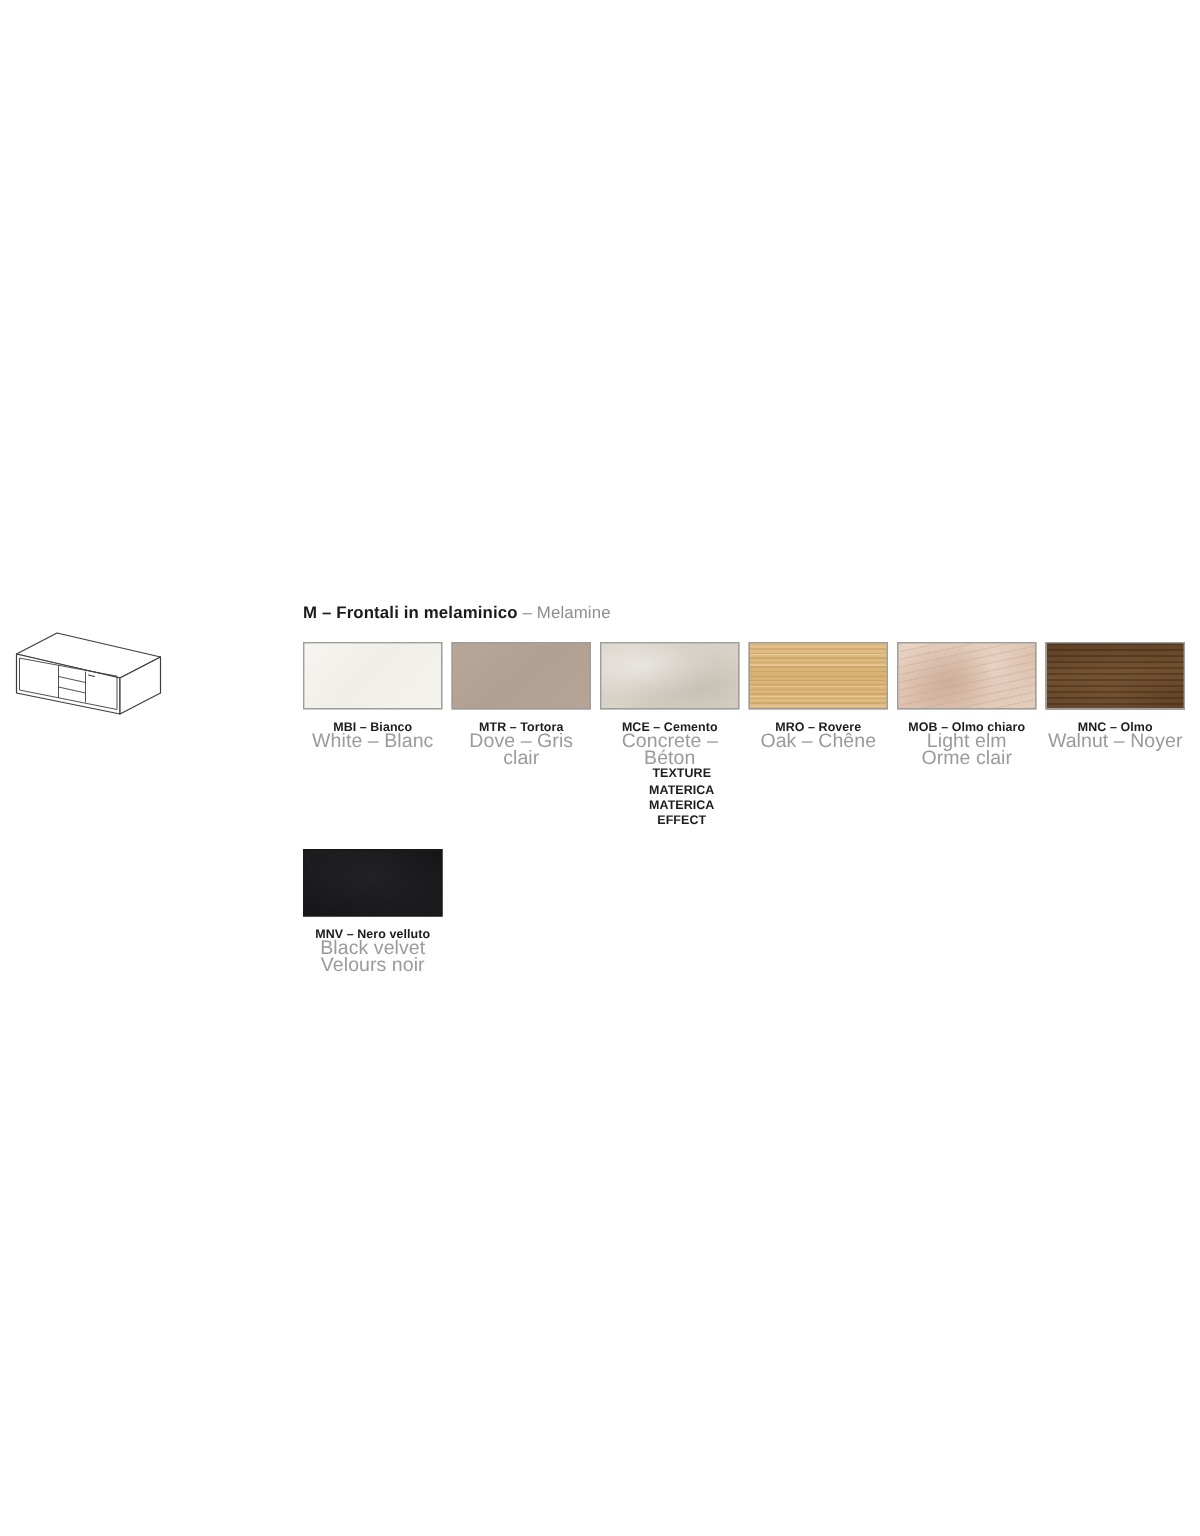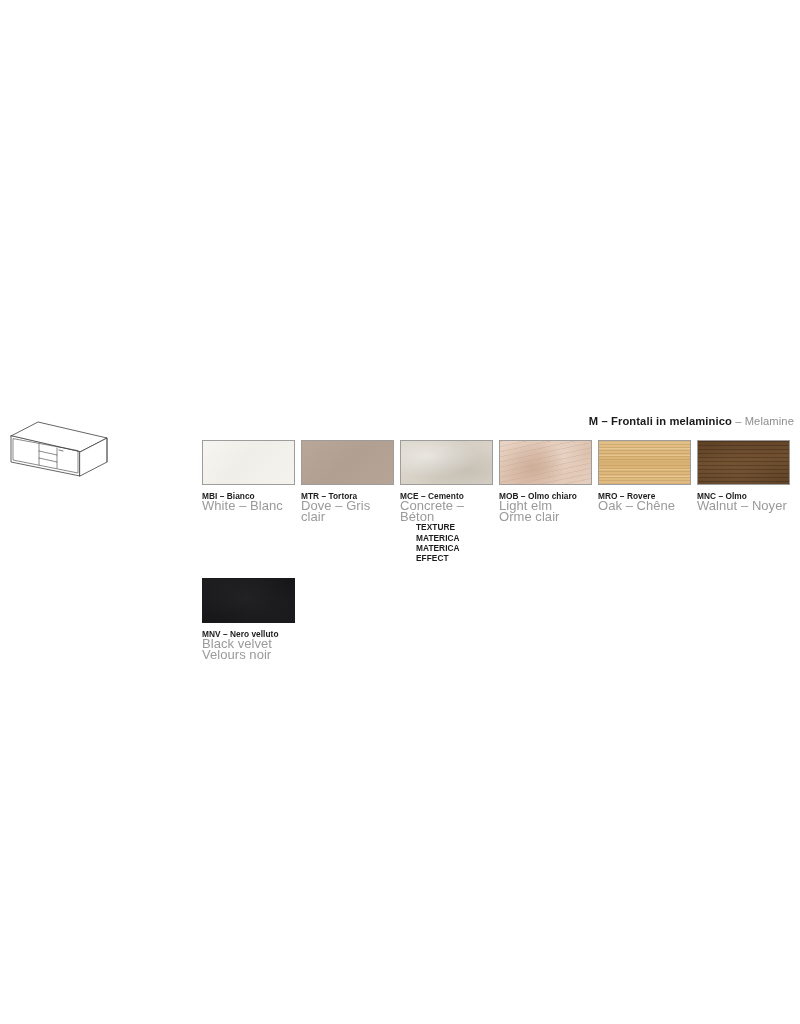--- a/index.html
+++ b/index.html
@@ -24,30 +24,30 @@
   
   .finish-section{
     position:absolute;
     left:202px;top:398px;
     width:592px;
   }
   .section-header{
     font-size:11.2px;
     line-height:14px;
     letter-spacing:.1px;
-    margin:16px 0 12px 0;
+    margin:4px 0 12px 0;
     white-space:nowrap;
-    text-align:right;
   }
   .section-header .sh-main{font-weight:bold;color:#1a1a1a;}
   .section-header .sh-sub{font-weight:normal;color:#8d8d8d;}
 
   .swatch-row{
     display:flex;
     align-items:flex-start;
+    text-align:center;
   }
   .swatch-row.row-2{margin-top:14px;}
 
   .swatch-cell{
     width:99px;
     flex:0 0 99px;
     box-sizing:border-box;
     padding-right:6px;
   }
   .swatch-chip{
@@ -152,48 +152,48 @@
         </div>
         <div class="swatch-labels">
           <div class="label-title">MCE – Cemento</div>
           <div class="label-sub">Concrete – Béton</div>
           <div class="label-note">TEXTURE MATERICA</div>
           <div class="label-note">MATERICA EFFECT</div>
         </div>
       </div>
 
       <div class="swatch-cell">
+        <div class="swatch-chip" style="background:#ddb878;">
+          <div class="grain" style="background:
+                 repeating-linear-gradient(180deg, rgba(178,140,84,.38) 0px, rgba(178,140,84,.38) 1px, rgba(255,255,255,0) 1px, rgba(255,255,255,0) 3px),
+                 repeating-linear-gradient(180deg, rgba(255,233,195,.30) 0px, rgba(255,233,195,.30) 1px, rgba(255,255,255,0) 1px, rgba(255,255,255,0) 7px),
+                 linear-gradient(180deg,#e3c089 0%,#d9b172 50%,#e1bd83 100%);"></div>
+        </div>
+        <div class="swatch-labels">
+          <div class="label-title">MRO – Rovere</div>
+          <div class="label-sub">Oak – Chêne</div>
+        </div>
+      </div>
+
+      <div class="swatch-cell">
         <div class="swatch-chip" style="background:#e0c6b4;">
           <div class="grain" style="background:
                  repeating-linear-gradient(168deg, rgba(197,163,142,.30) 0px, rgba(197,163,142,.30) 1px, rgba(255,255,255,0) 1px, rgba(255,255,255,0) 5px),
                  radial-gradient(ellipse 60% 120% at 35% 60%, rgba(186,150,128,.45) 0%, rgba(186,150,128,0) 60%),
                  radial-gradient(ellipse 40% 90% at 70% 35%, rgba(235,216,204,.7) 0%, rgba(235,216,204,0) 65%),
                  linear-gradient(160deg,#e9d4c5 0%,#ddc2ae 55%,#e6cfc0 100%);"></div>
         </div>
         <div class="swatch-labels">
           <div class="label-title">MOB – Olmo chiaro</div>
           <div class="label-sub">Light elm</div>
           <div class="label-sub">Orme clair</div>
         </div>
       </div>
 
       <div class="swatch-cell">
-        <div class="swatch-chip" style="background:#ddb878;">
-          <div class="grain" style="background:
-                 repeating-linear-gradient(180deg, rgba(178,140,84,.38) 0px, rgba(178,140,84,.38) 1px, rgba(255,255,255,0) 1px, rgba(255,255,255,0) 3px),
-                 repeating-linear-gradient(180deg, rgba(255,233,195,.30) 0px, rgba(255,233,195,.30) 1px, rgba(255,255,255,0) 1px, rgba(255,255,255,0) 7px),
-                 linear-gradient(180deg,#e3c089 0%,#d9b172 50%,#e1bd83 100%);"></div>
-        </div>
-        <div class="swatch-labels">
-          <div class="label-title">MRO – Rovere</div>
-          <div class="label-sub">Oak – Chêne</div>
-        </div>
-      </div>
-
-      <div class="swatch-cell">
         <div class="swatch-chip" style="background:#6b4a2d;">
           <div class="grain" style="background:
                  repeating-linear-gradient(180deg, rgba(47,30,17,.35) 0px, rgba(47,30,17,.35) 1px, rgba(255,255,255,0) 1px, rgba(255,255,255,0) 4px),
                  radial-gradient(ellipse 70% 120% at 45% 70%, rgba(122,88,56,.55) 0%, rgba(122,88,56,0) 65%),
                  linear-gradient(175deg,#5e4026 0%,#70502f 45%,#614327 100%);"></div>
         </div>
         <div class="swatch-labels">
           <div class="label-title">MNC – Olmo</div>
           <div class="label-sub">Walnut – Noyer</div>
         </div>

